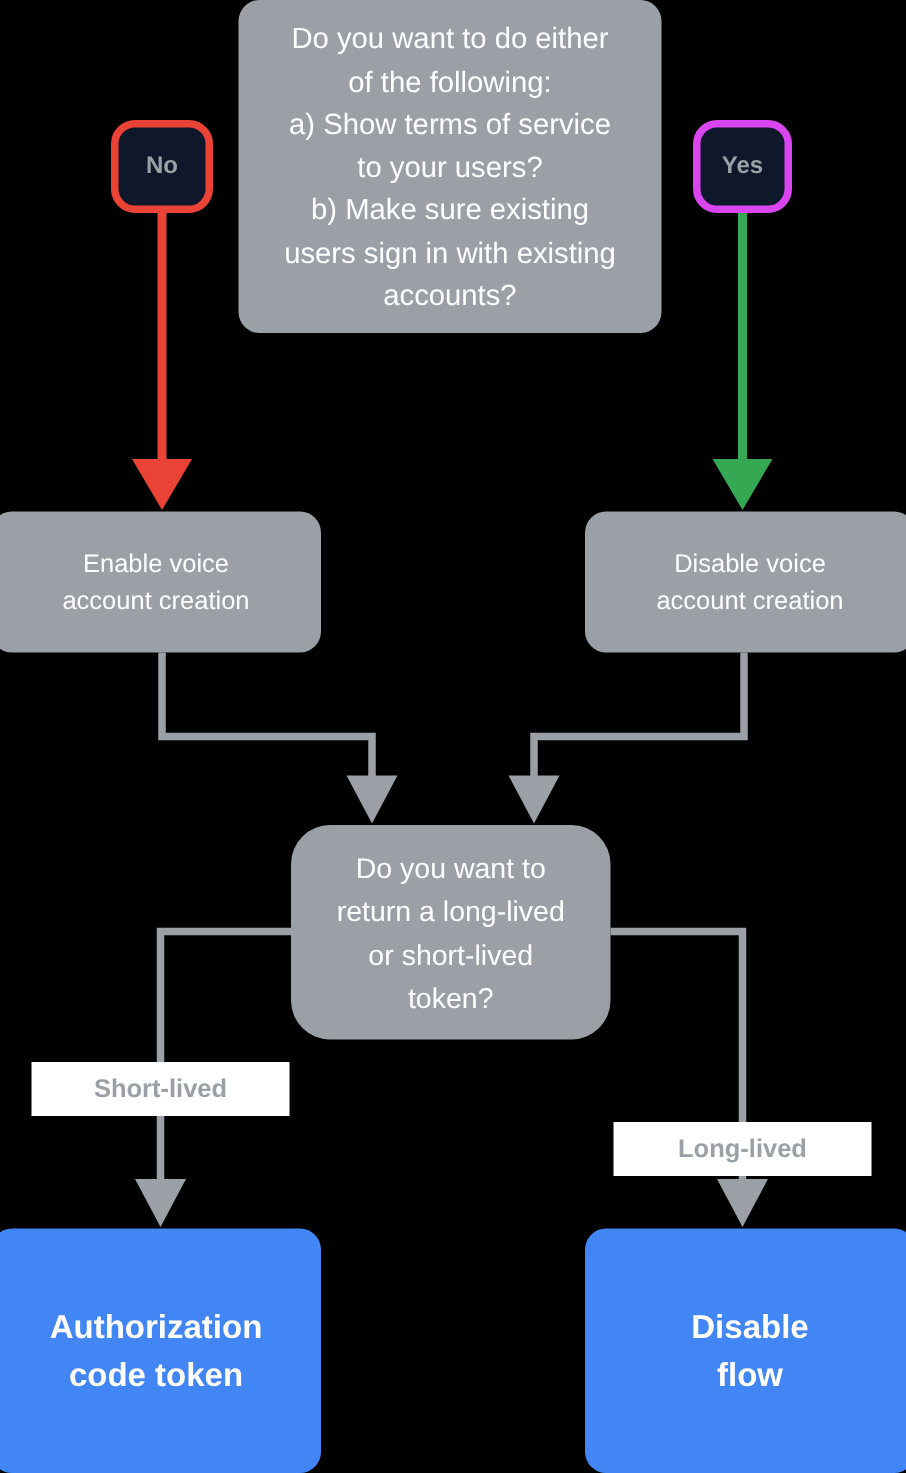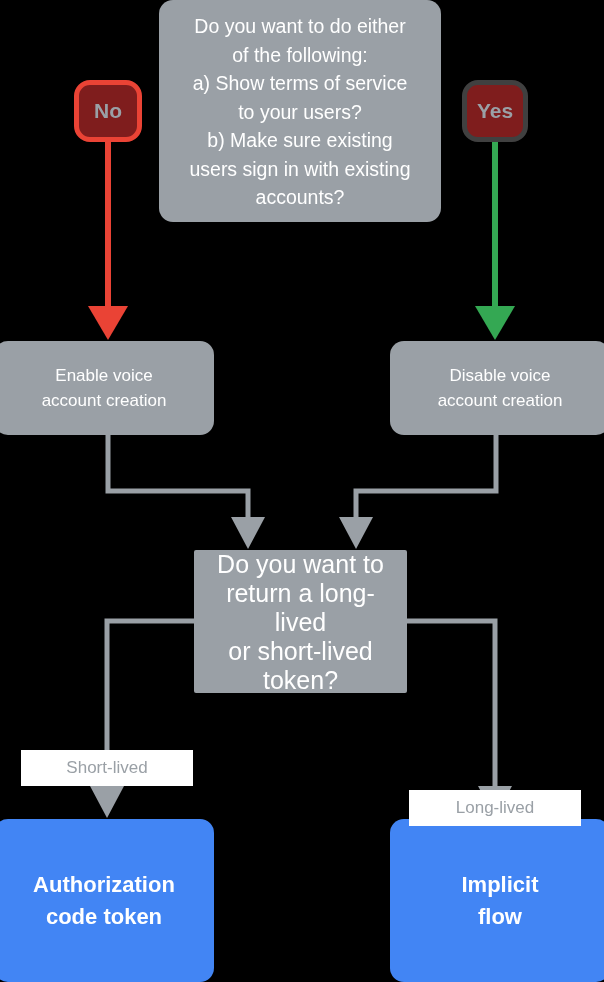--- a/index.html
+++ b/index.html
@@ -38,40 +38,40 @@
     line-height: 28.5px;
     padding: 6px 14px 4px 14px;
   }
   
   .pill {
     position: absolute;
     box-sizing: border-box;
     display: flex;
     align-items: center;
     justify-content: center;
-    background: #7f1d1d;
+    background: #0f172a;
     border-radius: 16px;
-    font-size: 21px;
+    font-size: 16px;
     font-weight: bold;
     color: #9aa0a6;
     z-index: 6;
   }
   #pill-no {
     left: 74px;
     top: 80px;
     width: 68px;
     height: 62px;
     border: 5px solid #ea4335;
   }
   #pill-yes {
     left: 462px;
     top: 80px;
     width: 66px;
     height: 62px;
-    border: 5px solid #404040;
+    border: 5px solid #d946ef;
   }
   
   #box-enable {
     left: -6px;
     top: 341px;
     width: 220px;
     height: 94px;
     background: #9aa0a6;
     border-radius: 14px;
     font-size: 17px;
@@ -87,38 +87,37 @@
     font-size: 17px;
     line-height: 25px;
   }
   
   #q-token {
     left: 194px;
     top: 550px;
     width: 213px;
     height: 143px;
     background: #9aa0a6;
-    border-radius: 2px;
-    font-size: 25px;
+    border-radius: 26px;
+    font-size: 19px;
     line-height: 29px;
     padding: 2px 10px 0 10px;
   }
   
   .edge-label {
     position: absolute;
     box-sizing: border-box;
     display: flex;
     align-items: center;
     justify-content: center;
     background: #ffffff;
     color: #9aa0a6;
     font-size: 17px;
-    font-weight: normal;
+    font-weight: bold;
     z-index: 5;
-    margin-top: 42px;
   }
   #label-short {
     left: 21px;
     top: 708px;
     width: 172px;
     height: 36px;
   }
   #label-long {
     left: 409px;
     top: 748px;
@@ -240,17 +239,17 @@
   <div class="edge-label" id="label-long">
     <span>Long-lived</span>
   </div>
 
   <div class="node" id="box-authcode">
     <span class="txt">Authorization
 code token</span>
   </div>
 
   <div class="node" id="box-implicit">
-    <span class="txt">Implicit
+    <span class="txt">Disable
 flow</span>
   </div>
 
 </div>
 
 </body></html>

